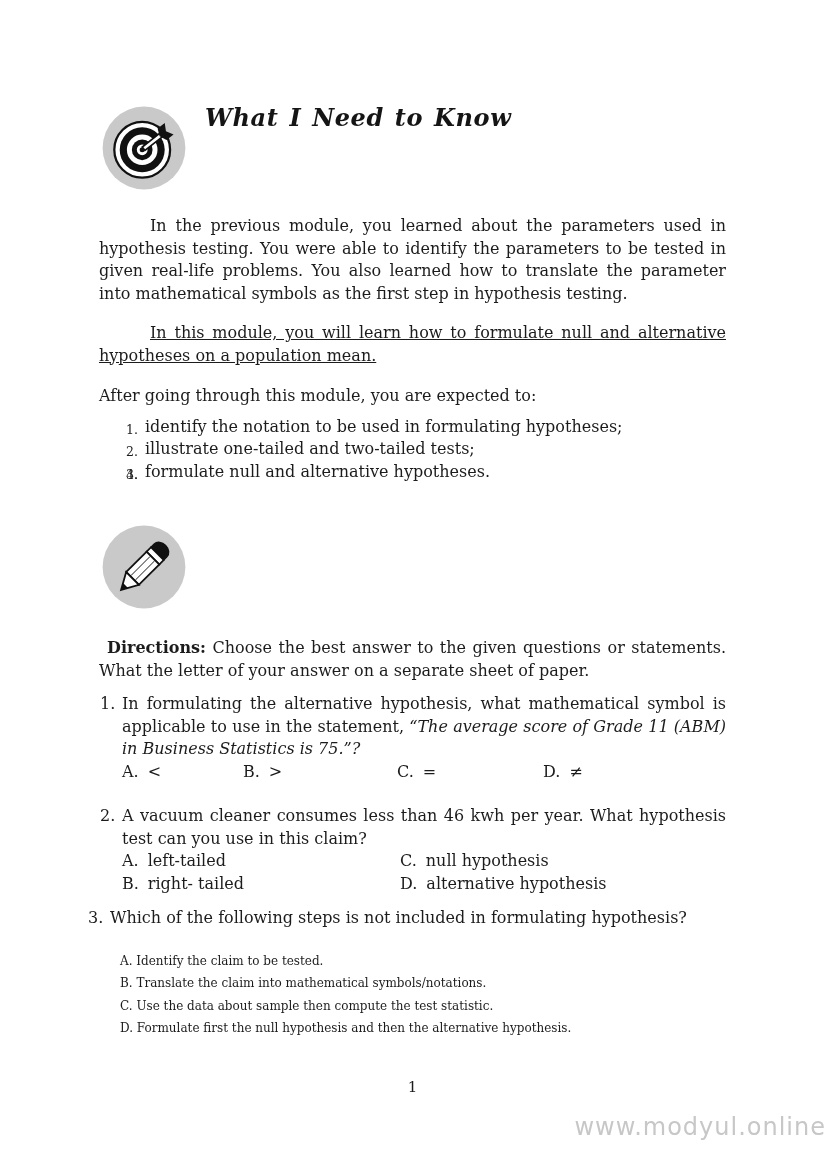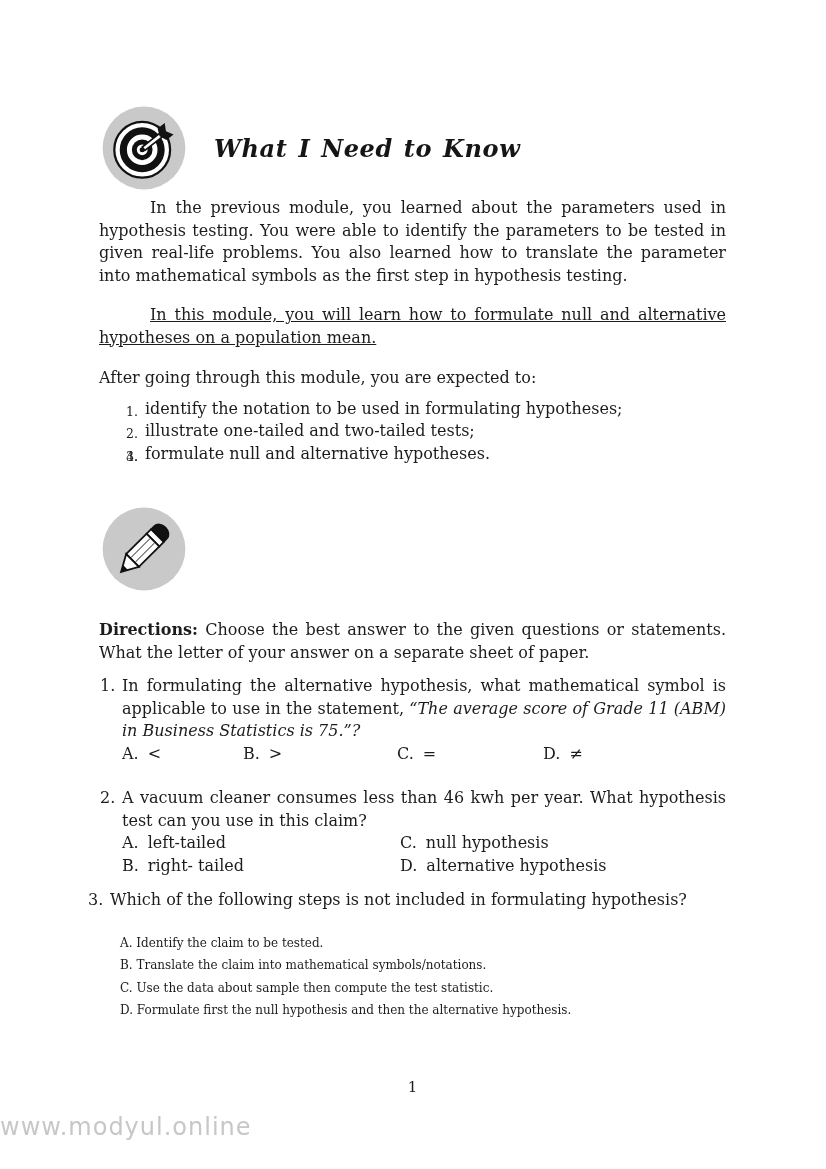--- a/index.html
+++ b/index.html
@@ -12,59 +12,59 @@
     color:#1c1c1c;
     overflow:hidden;
   }
   .content{
     box-sizing:border-box;
     padding-top:103px;
     margin-left:99px;
     width:627px;
   }
   
-  .sec-head{display:flex;align-items:center;gap:25px;}
+  .sec-head{display:flex;align-items:flex-start;gap:16px;}
   .sec-head .icon{width:90px;height:90px;flex:none;}
   .sec-title{
     font-size:24px;font-weight:bold;font-style:italic;
     letter-spacing:0.6px;word-spacing:2px;color:#151515;
   }
   
   p{margin:0;font-size:16px;line-height:22.5px;}
   .just{text-align:justify;}
   .indent{text-indent:51px;}
-  .p1{margin-top:4px;}
+  .p1{margin-top:22px;}
   .p2{margin-top:17px;text-decoration:underline;}
   .obj-intro{margin-top:18px;}
   .objectives{margin:8px 0 0 28px;padding:0;list-style:none;}
   .objectives li{position:relative;padding-left:18px;font-size:16px;line-height:22.5px;}
   .objectives .num{position:absolute;left:-1px;top:3px;font-size:12.5px;}
   .head2{margin-top:39px;}
   .directions{margin-top:25px;}
-  .dir-label{font-weight:bold;}
+  .dir-label{font-weight:bold;margin-left:8px;}
   
   .question{position:relative;padding-left:23px;font-size:16px;line-height:22.5px;}
   .qnum{position:absolute;left:1px;top:0;}
   .q1{margin-top:11px;}
   .q2{margin-top:22px;}
   .q3{margin-top:12px;padding-left:11px;}
   .q3 .qnum{left:-11px;}
   .it{font-style:italic;}
   .q1-options{display:flex;padding-left:23px;font-size:16px;line-height:22.5px;}
   .q1-options .opt1{width:121px;}
   .q1-options .opt2{width:154px;}
   .q1-options .opt3{width:146px;}
   .opt-label{margin-right:9px;}
   .q2-options{display:grid;grid-template-columns:278px 1fr;padding-left:23px;font-size:16px;line-height:22.5px;}
   .q3-options{padding-left:21px;margin-top:20px;font-size:12px;line-height:22.5px;}
   .q3-options .opt{padding-left:30px;text-indent:-30px;max-width:600px;}
   
   .page-number{position:absolute;top:1078px;left:99px;width:627px;text-align:center;font-size:15px;}
   .watermark{
-    position:absolute;top:1113px;left:0;width:826px;text-align:left;
+    position:absolute;top:1113px;left:0;width:826px;text-align:right;
     font-size:24px;color:#c7c7c7;letter-spacing:1px;
     font-family:"DejaVu Sans","Liberation Sans",sans-serif;
   }
 </style>
 </head>
 <body>
 
 <div class="page">
   <div class="content">
 

